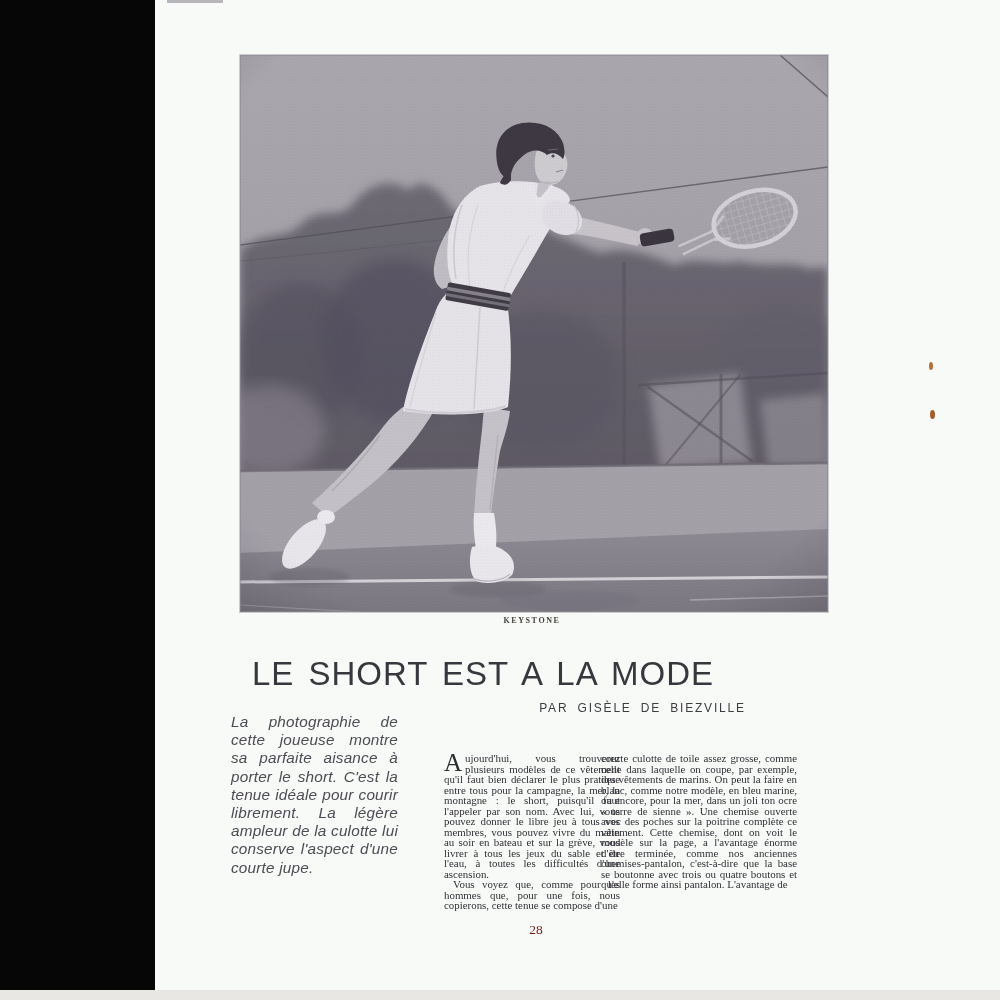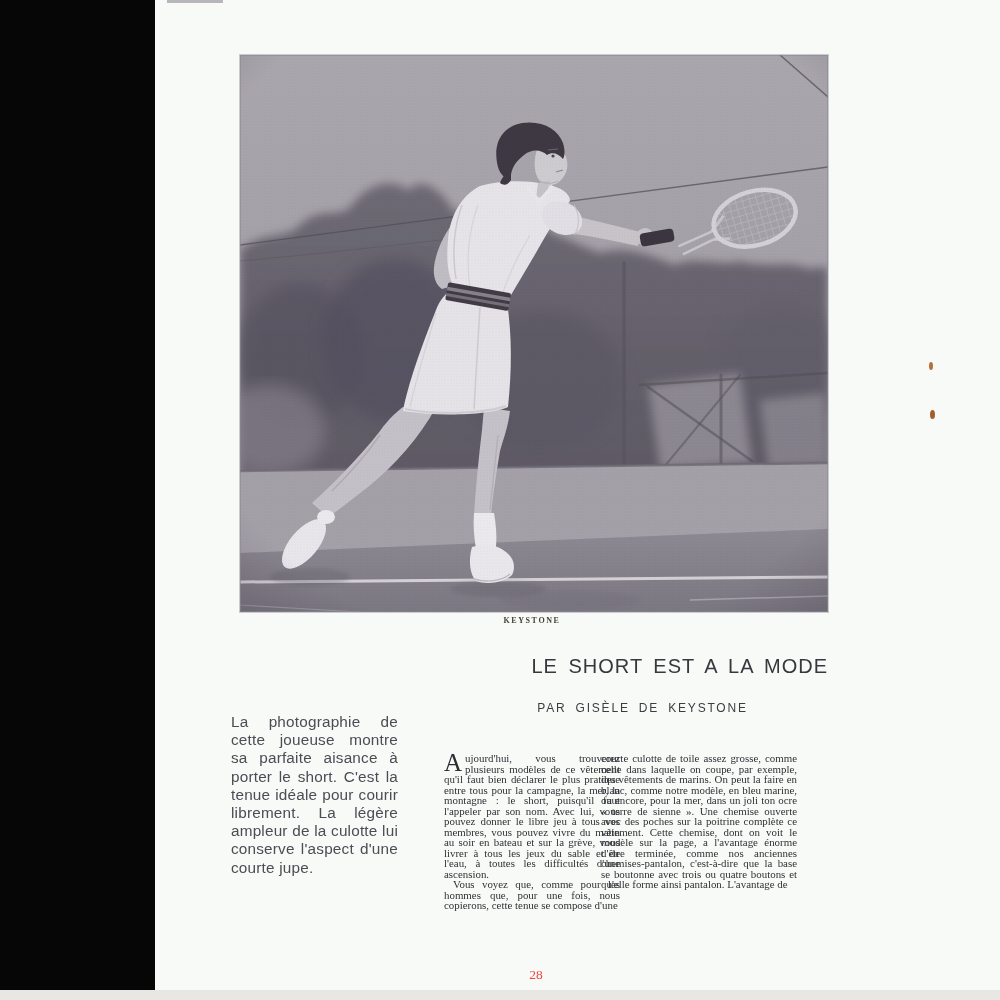--- a/index.html
+++ b/index.html
@@ -12,50 +12,50 @@
   .bottom-strip{position:absolute;left:0;top:990px;width:1000px;height:10px;background:#e8e7e4;z-index:5;}
   .top-mark{position:absolute;left:167px;top:0;width:56px;height:3px;background:#a9a5ac;opacity:.8;}
   .photo-frame{position:absolute;left:240px;top:55px;width:588px;height:557px;box-shadow:0 0 0 1px rgba(120,116,128,.35);}
   .photo-frame svg{display:block;}
   .photo-credit{
     position:absolute;left:240px;top:616px;width:584px;text-align:center;
     font-family:"Liberation Serif",serif;font-size:8px;font-weight:bold;
     letter-spacing:1.6px;color:#45423e;
   }
   .article-title{
-    position:absolute;left:252px;top:655px;width:576px;text-align:right;
-    font-size:20px;font-weight:400;letter-spacing:1px;word-spacing:4px;
+    position:absolute;left:252px;top:655px;width:576px;text-align:left;
+    font-size:33px;font-weight:400;letter-spacing:1px;word-spacing:4px;
     color:#39373e;white-space:nowrap;
   }
   .article-byline{
     position:absolute;left:530px;top:701px;width:225px;text-align:center;
     font-size:12px;letter-spacing:1.8px;word-spacing:4px;color:#3e3c43;white-space:nowrap;
   }
   .photo-caption{
     position:absolute;left:231px;top:713px;width:167px;
     font-size:15.3px;line-height:18.2px;text-align:justify;
     color:#4e4b55;letter-spacing:.2px;
   }
-  .photo-caption p{margin:0;}
+  .photo-caption p{margin:0;font-style:italic;}
   .body-col{
     position:absolute;top:753px;
     font-family:"Liberation Serif",serif;
     font-size:10.9px;line-height:10.5px;text-align:justify;color:#322f37;
   }
   .body-col p{margin:0;}
   .col1{left:444px;width:176px;}
   .col2{left:601px;width:196px;}
   .drop-cap{
     float:left;font-size:25px;line-height:20px;padding-right:3px;
     font-family:"Liberation Serif",serif;color:#2e2b33;
   }
   .para2{text-indent:9px;}
   .page-number{
     position:absolute;left:436px;top:922px;width:200px;text-align:center;
-    font-family:"Liberation Serif",serif;font-size:13.5px;color:#ef4444;margin-top:45px;
+    font-family:"Liberation Serif",serif;font-size:13.5px;color:#7f1d1d;
   }
   .rust-spot{position:absolute;border-radius:50%;filter:blur(.4px);}
   .rust-a{left:929px;top:362px;width:4px;height:8px;background:#b5713a;}
   .rust-b{left:930px;top:410px;width:5px;height:9px;background:#a35d2c;}
 </style>
 </head>
 <body>
 
 <div class="spine"></div>
 <div class="top-mark"></div>
@@ -199,21 +199,21 @@
 
     <rect x="0" y="0" width="588" height="557" fill="url(#grain)"></rect>
     <rect x="0" y="0" width="588" height="557" fill="url(#vign)"></rect>
     <rect x="0.5" y="0.5" width="587" height="556" fill="none" stroke="#8d8994" stroke-width="1" opacity=".6"></rect>
   </svg>
 </div>
 
 <div class="photo-credit">KEYSTONE</div>
 
 <h1 class="article-title" style="margin:0;">LE SHORT EST A LA MODE</h1>
-<div class="article-byline">PAR GISÈLE DE KEYSTONE</div>
+<div class="article-byline">PAR GISÈLE DE BIEZVILLE</div>
 
 <div class="photo-caption">
   <p>La photographie de cette joueuse montre sa parfaite aisance à porter le short. C'est la tenue idéale pour courir librement. La légère ampleur de la culotte lui conserve l'aspect d'une courte jupe.</p>
 </div>
 
 <div class="body-col col1">
   <p><span class="drop-cap">A</span><span>ujourd'hui, vous trouverez plusieurs modèles de ce vêtement qu'il faut bien déclarer le plus pratique entre tous pour la campagne, la mer, la montagne : le short, puisqu'il faut l'appeler par son nom. Avec lui, vous pouvez donner le libre jeu à tous vos membres, vous pouvez vivre du matin au soir en bateau et sur la grève, vous livrer à tous les jeux du sable et de l'eau, à toutes les difficultés d'une ascension.</span></p>
   <p class="para2">Vous voyez que, comme pour les hommes que, pour une fois, nous copierons, cette tenue se compose d'une</p>
 </div>
 

